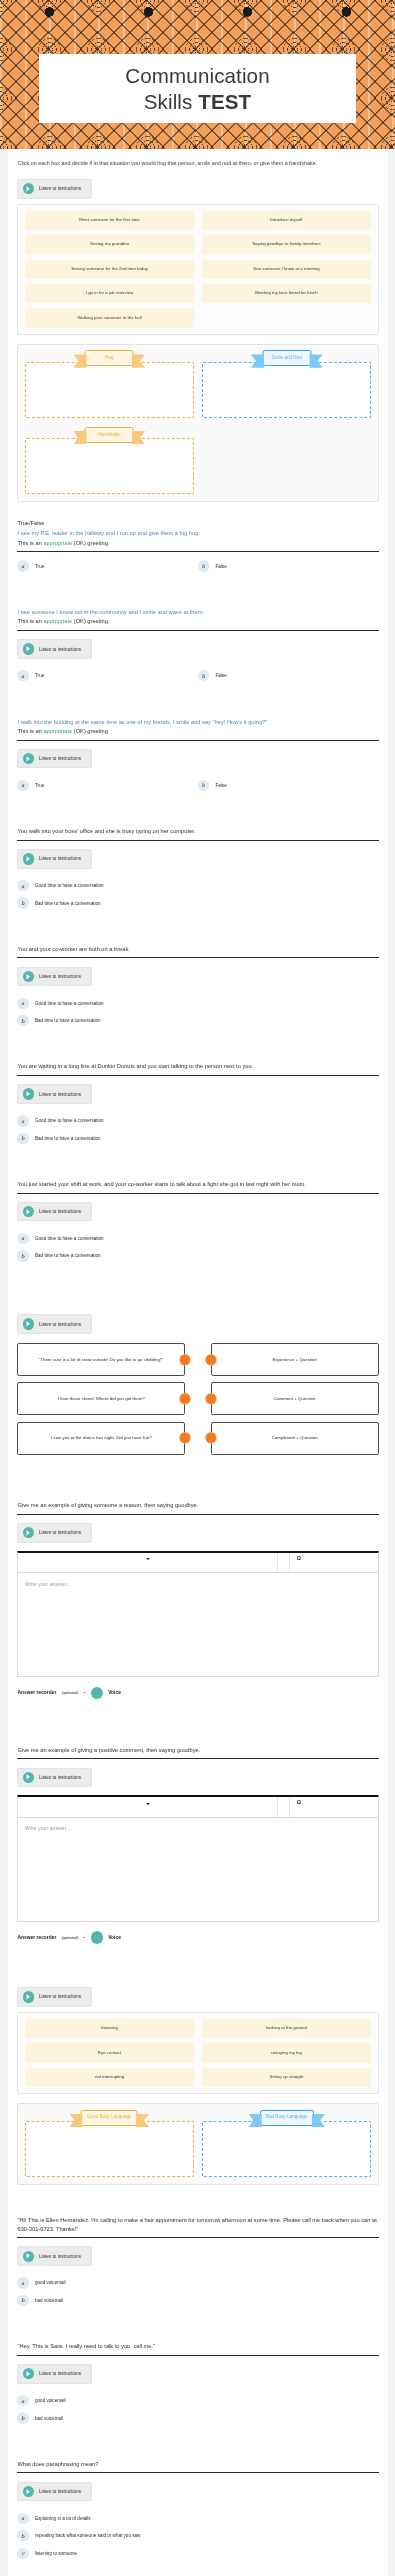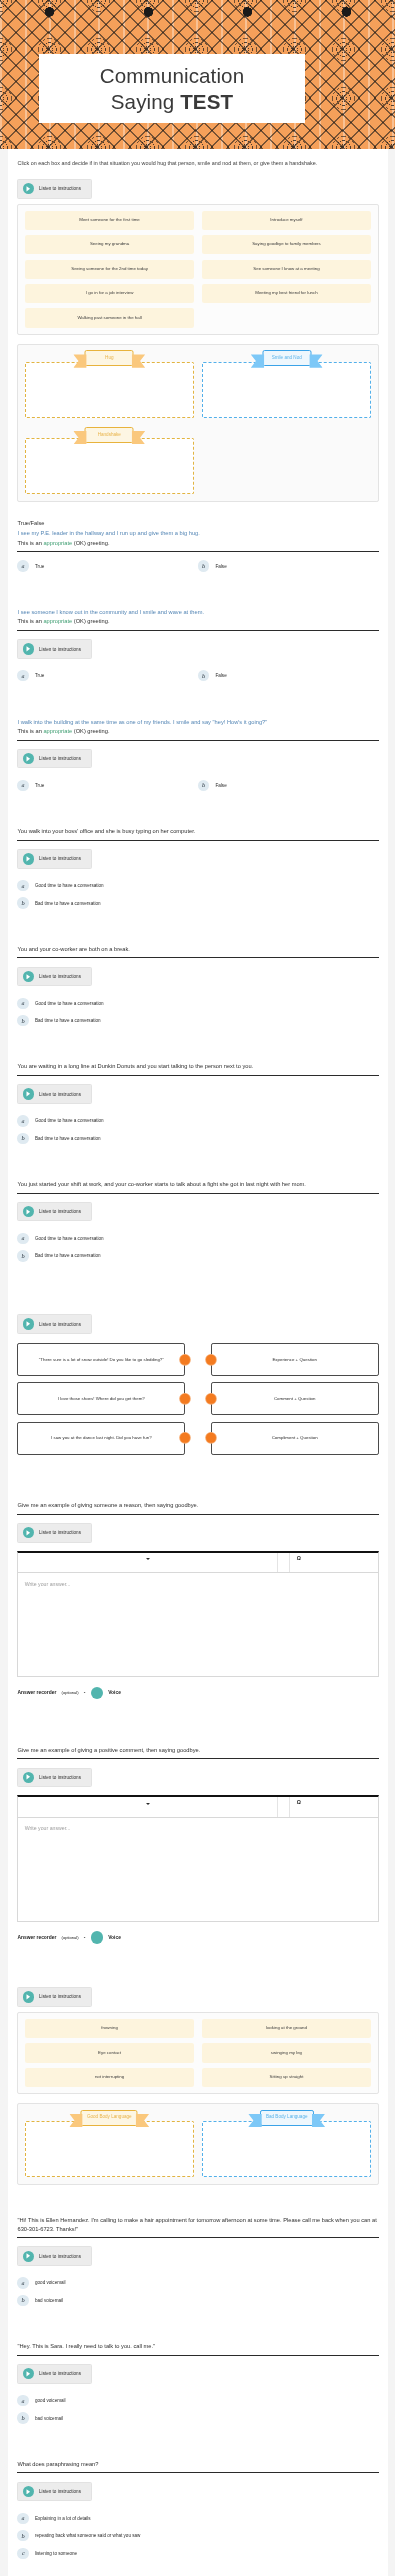--- a/index.html
+++ b/index.html
@@ -37,21 +37,21 @@
     background-image:
       radial-gradient(circle at 50% 50%, transparent 0 3.1px, rgba(25,25,25,.75) 3.1px 3.6px, transparent 3.6px 6.2px),
       radial-gradient(circle at 50% 50%, transparent 0 6.7px, rgba(25,25,25,.75) 6.7px 7.2px, transparent 7.2px 10.3px),
       radial-gradient(circle at 50% 50%, transparent 0 10.8px, rgba(25,25,25,.6) 10.8px 11.3px, transparent 11.3px);
     background-size: 49px 49px;
     background-position: 25px 25px;
   }
   .hero-title-card {
     position: absolute;
     left: 39px; top: 54px;
-    width: 266px; height: 69px;
+    width: 317px; height: 69px;
     background: #ffffff;
     display: flex; flex-direction: column;
     align-items: center; justify-content: center;
     z-index: 3;
   }
   .hero-title-card .l1, .hero-title-card .l2 {
     font-size: 20.6px;
     line-height: 1.22;
     color: #3a3a3a;
     font-weight: 400;
@@ -304,21 +304,21 @@
   .spacer-md { height: 13.4px; }
 </style>
 </head>
 <body>
 
 <div class="hero">
   <div class="hero-pattern"></div>
   <div class="hero-webs"></div>
   <div class="hero-title-card">
     <div class="l1">Communication</div>
-    <div class="l2"><span>Saying </span><b>TEST</b></div>
+    <div class="l2"><span>Skills </span><b>TEST</b></div>
   </div>
 </div>
 
 <div class="sheet">
 
   
   <p class="lead">Click on each box and decide if in that situation you would hug that person, smile and nod at them, or give them a handshake.</p>
 
   <div class="listen-btn">
     <span class="play-circle">

